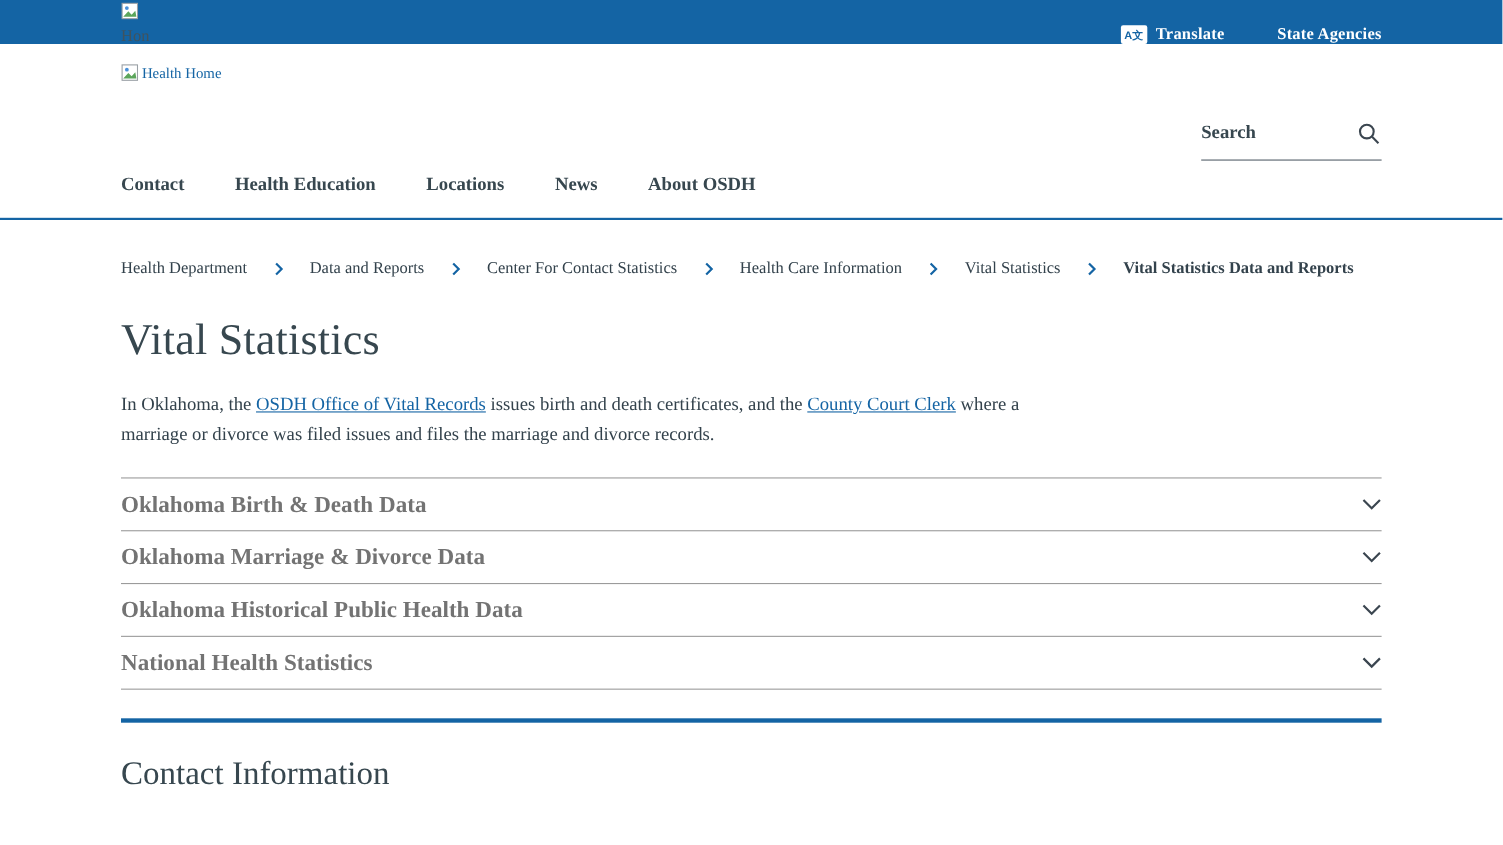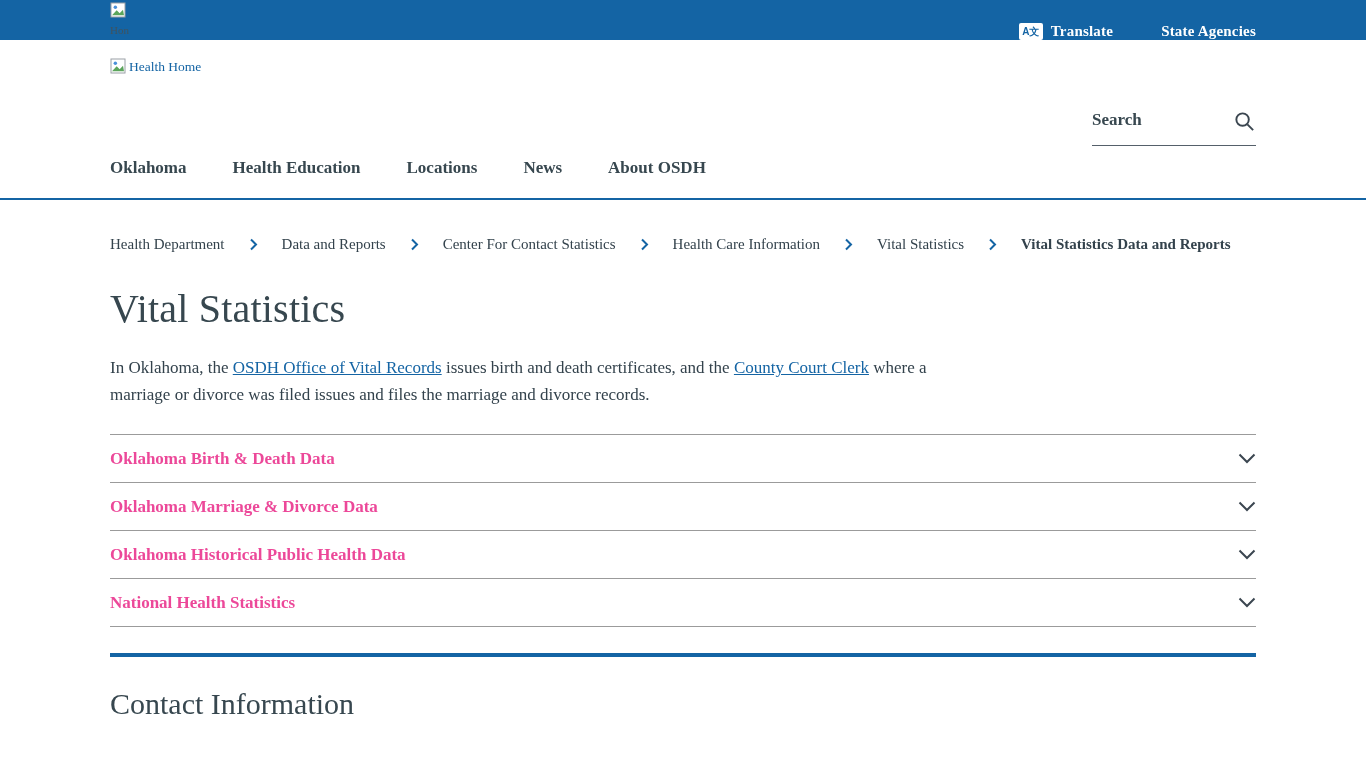--- a/index.html
+++ b/index.html
@@ -25,21 +25,21 @@
     width: 24px; height: 17px; background: #ffffff; border-radius: 2px;
     color: #1464A4; font-size: 10px; font-weight: bold;
     display: flex; align-items: center; justify-content: center;
     font-family: "Liberation Sans", sans-serif; letter-spacing: 0;
   }
 
   
   .header { position: relative; height: 160px; background: #ffffff; border-bottom: 2px solid #1464A4; }
 
   .logo-broken-top { position: absolute; left: 110px; top: -38px; width: 120px; }
-  .logo-broken-top .alt-text { display: block; margin-top: 2px; font-size: 11px; color: #40535E; }
+  .logo-broken-top .alt-text { display: block; margin-top: 2px; font-size: 15px; color: #40535E; }
 
   .logo-broken-main { position: absolute; left: 110px; top: 18px; display: flex; align-items: flex-start; gap: 3px; cursor: pointer; }
   .logo-broken-main .alt-text { font-size: 13.5px; color: #1464A4; margin-top: 1px; }
 
   .broken-img-icon { display: inline-block; line-height: 0; }
 
   .search-box {
     position: absolute; left: 1092px; top: 70px; width: 164px;
     display: flex; justify-content: space-between; align-items: flex-start;
     border-bottom: 1px solid #55606A; padding-bottom: 12px; cursor: pointer;
@@ -61,21 +61,21 @@
   .page-subtitle { margin-top: 26px; font-size: 30px; font-weight: 500; color: #37474F; }
 
   .intro { margin-top: 22px; max-width: 830px; font-size: 17px; line-height: 1.6; color: #33424C; }
   .intro a, .text-link { color: #1464A4; text-decoration: underline; cursor: pointer; }
 
   .accordion-list { margin-top: 26px; border-bottom: 1px solid #9B9B9B; }
   .accordion-row {
     display: flex; justify-content: space-between; align-items: center;
     height: 48px; border-top: 1px solid #9B9B9B; cursor: pointer;
   }
-  .accordion-label { font-size: 17px; font-weight: 600; color: #ec4899; }
+  .accordion-label { font-size: 21px; font-weight: 600; color: #737373; }
 
   .blue-divider { margin-top: 26px; height: 4px; background: #1464A4; }
 
   .bottom-heading { margin-top: 30px; font-size: 30px; font-weight: 500; color: #37474F; }
 </style>
 </head>
 <body>
 
 <div class="topbar">
   <div class="topbar-item">
@@ -115,21 +115,21 @@
     <span class="search-label">Search</span>
     <span class="broken-img-icon">
       <svg width="23" height="23" viewBox="0 0 24 24" fill="none" stroke="#3B4650" stroke-width="2">
         <circle cx="10" cy="10" r="6.5"></circle>
         <line x1="15" y1="15" x2="21" y2="21"></line>
       </svg>
     </span>
   </div>
 
   <nav class="main-nav">
-    <span class="nav-item">Oklahoma</span>
+    <span class="nav-item">Contact</span>
     <span class="nav-item">Health Education</span>
     <span class="nav-item">Locations</span>
     <span class="nav-item">News</span>
     <span class="nav-item">About OSDH</span>
   </nav>
 </div>
 
 <div class="content">
 
   <div class="breadcrumb">

